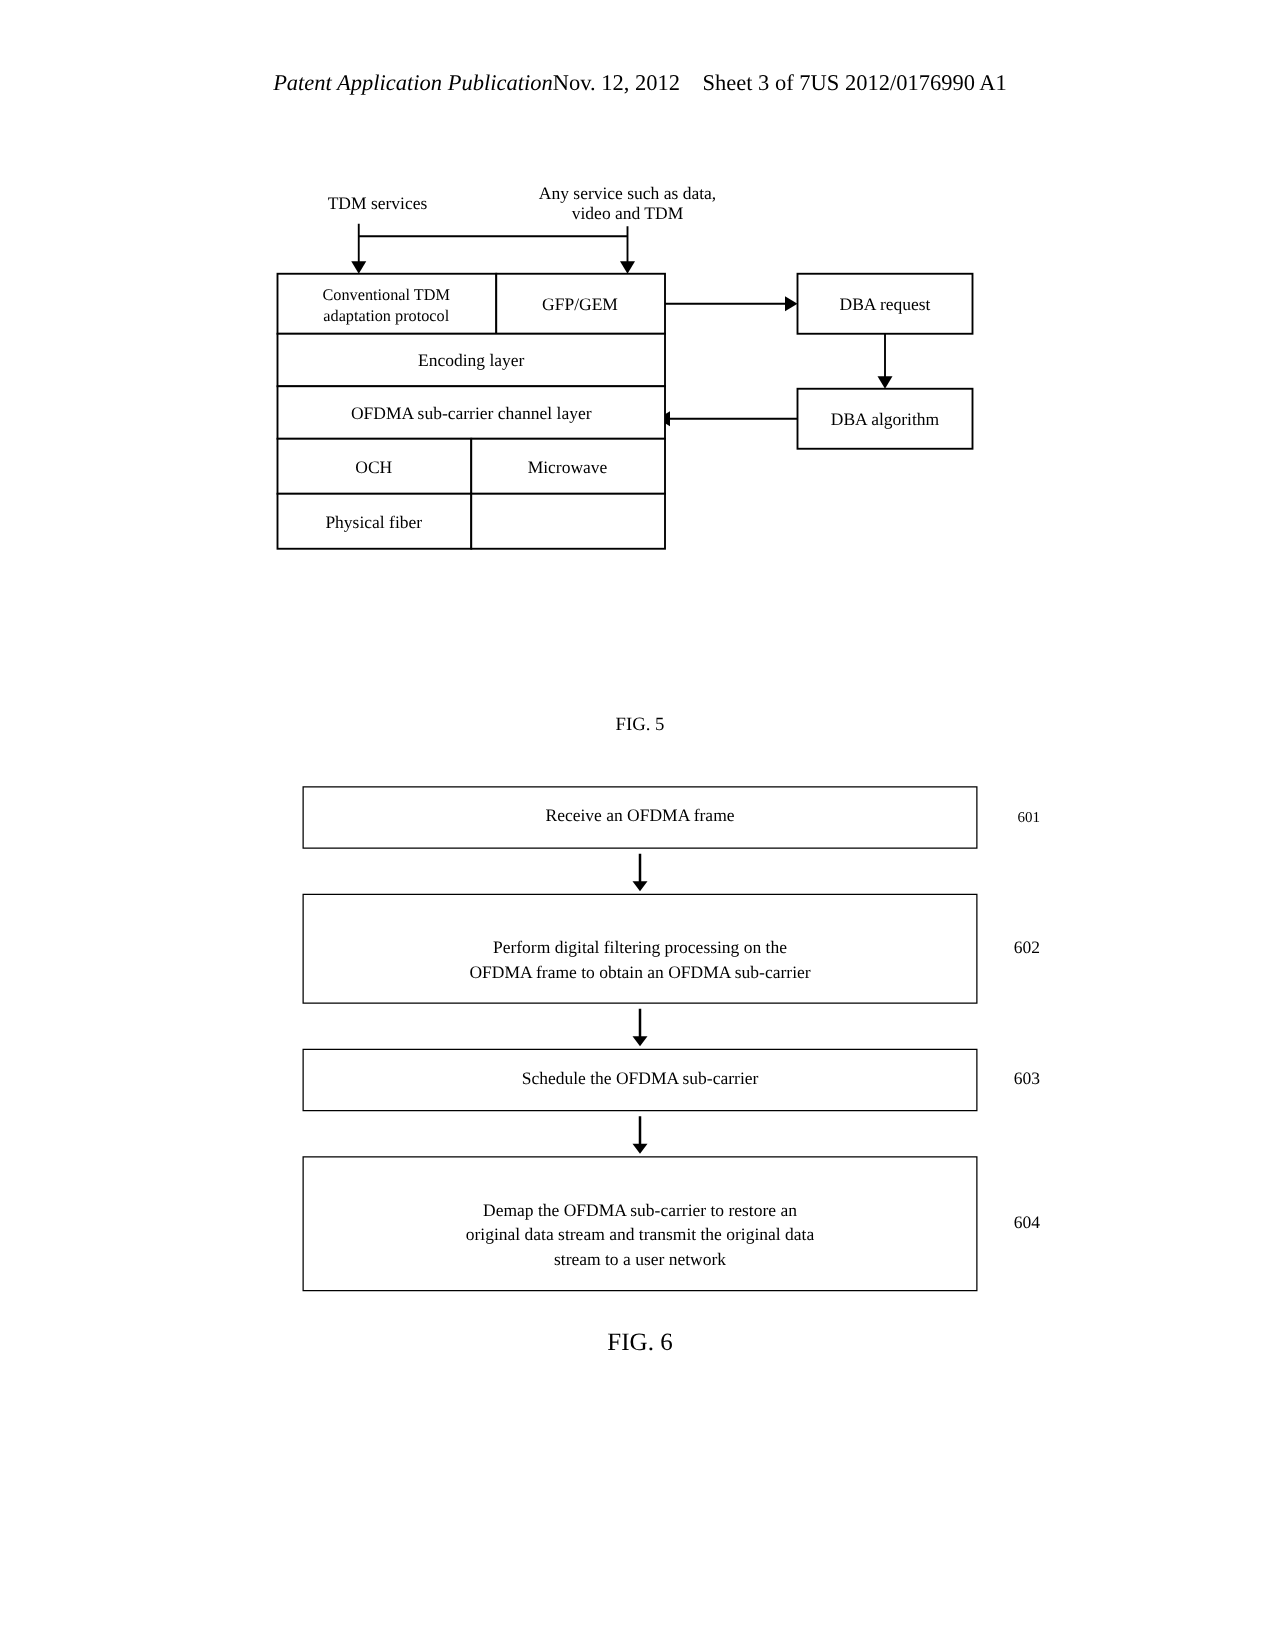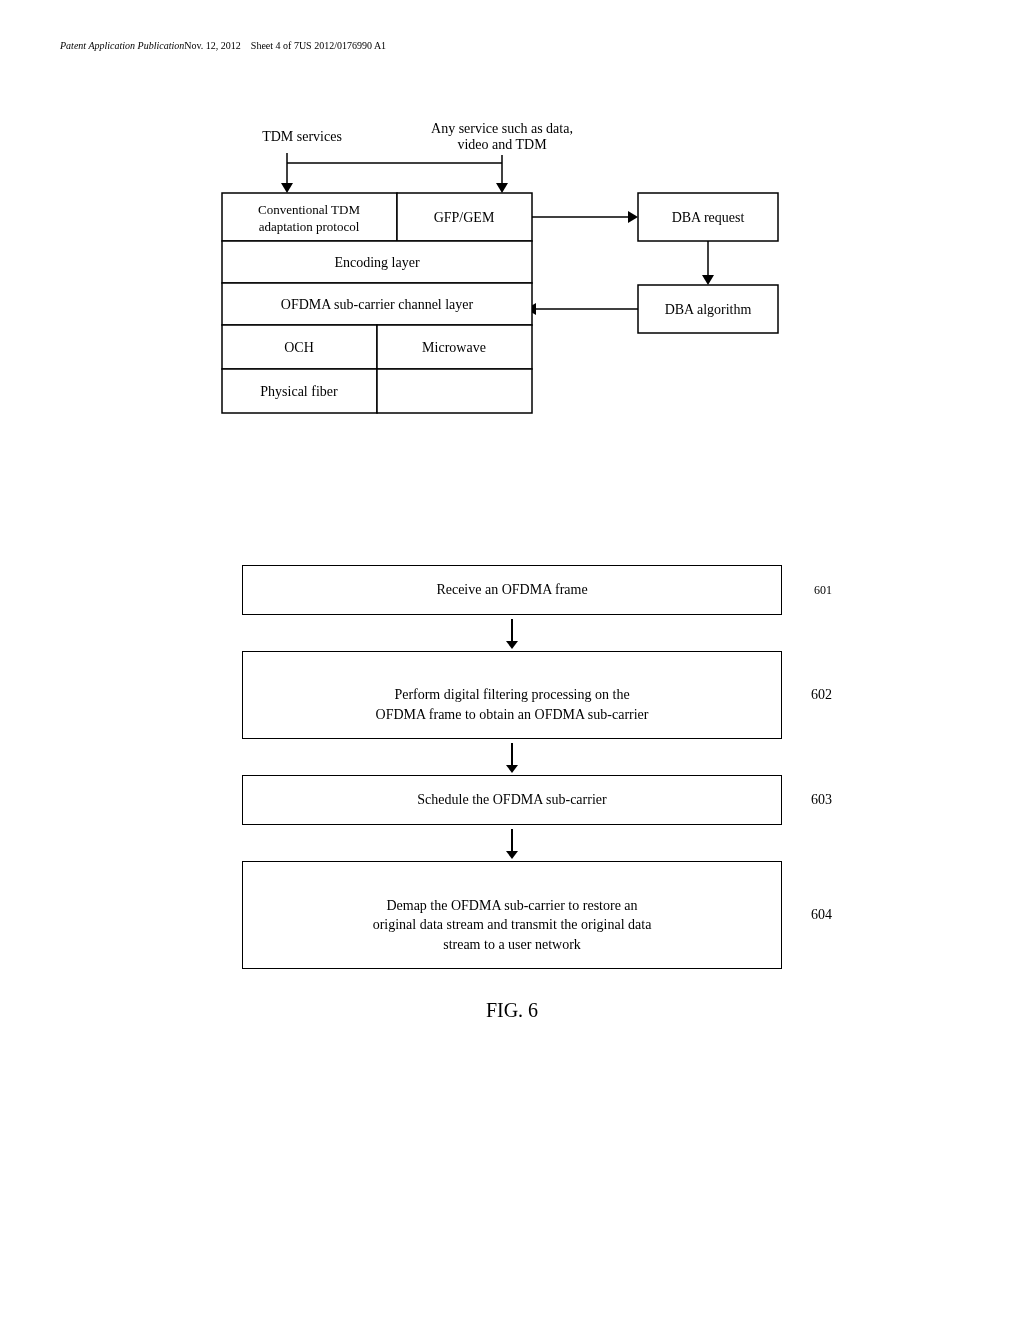--- a/index.html
+++ b/index.html
@@ -15,24 +15,25 @@
       width: 1024px;
       min-height: 1320px;
       background: #fff;
       padding: 40px 60px;
       position: relative;
     }
 
     
     .header {
       display: flex;
-      justify-content: flex-start;
+      justify-content: center;
       align-items: flex-start;
       margin-bottom: 60px;
-      font-size: 10px;
+      font-size: 18px;
+      margin-top: 16px;
     }
     .header-left { font-style: italic; }
     .header-center { text-align: center; }
     .header-right { text-align: right; }
 
     .fig5-label {
       text-align: center;
       font-size: 15px;
       margin-top: 10px;
       margin-bottom: 40px;
@@ -106,21 +107,21 @@
 <body>
 <div class="page">
 
   <div class="header">
     <div class="header-left">
       <span>Patent Application Publication</span>
     </div>
     <div class="header-center">
       <span>Nov. 12, 2012</span>
       &nbsp;&nbsp;
-      <span>Sheet 4 of 7</span>
+      <span>Sheet 3 of 7</span>
     </div>
     <div class="header-right">
       <span>US 2012/0176990 A1</span>
     </div>
   </div>
 
   <div class="fig5-svg-container">
     <svg width="680" height="420" viewBox="0 0 680 420" xmlns="http://www.w3.org/2000/svg">
 
       <text x="130" y="30" text-anchor="middle" font-family="Times New Roman" font-size="14">TDM services</text>
@@ -170,20 +171,23 @@
       <text x="282" y="241" text-anchor="middle" font-family="Times New Roman" font-size="14">Microwave</text>
 
       <rect x="50" y="258" width="155" height="44" fill="#fff" stroke="#000" stroke-width="1.5"></rect>
       <text x="127" y="285" text-anchor="middle" font-family="Times New Roman" font-size="14">Physical fiber</text>
 
       <rect x="205" y="258" width="155" height="44" fill="#fff" stroke="#000" stroke-width="1.5"></rect>
 
     </svg>
   </div>
 
+  <div class="fig5-label">
+    <span>FIG. 5</span>
+  </div>
 
   <div class="fig6-container">
 
     <div style="position:relative; margin-bottom:0;">
       <div class="flow-step">
         <span>Receive an OFDMA frame</span>
       </div>
       <span class="step-number" style="position:absolute; right:-50px; top:50%; transform:translateY(-50%); font-size:12px; font-family: 'Times New Roman', serif;">601</span>
     </div>
 

